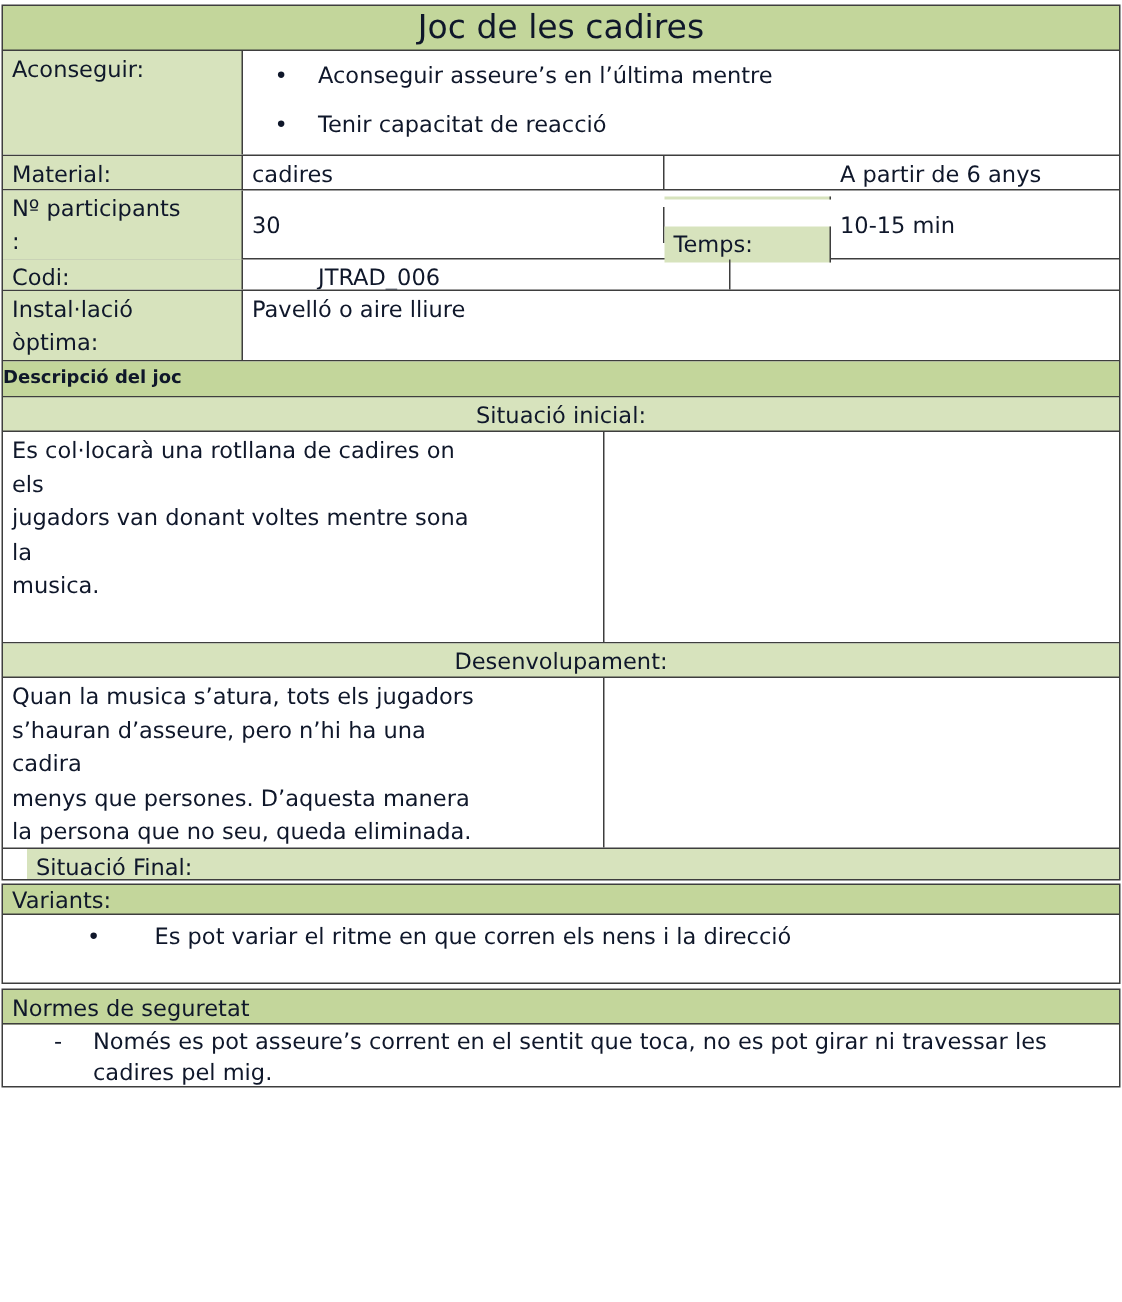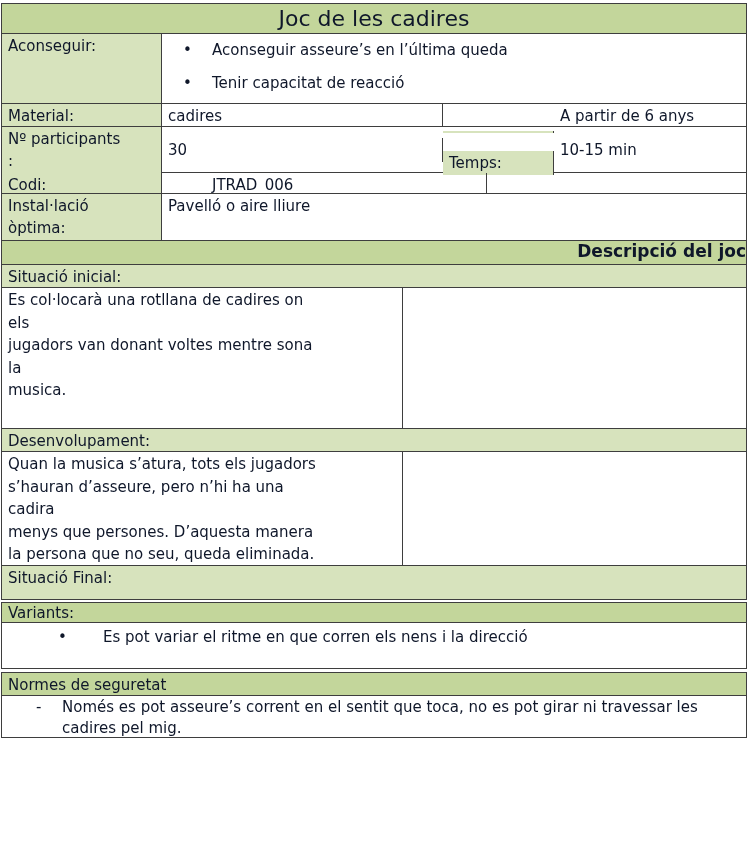--- a/index.html
+++ b/index.html
@@ -36,23 +36,23 @@
   .title-text {
     width: 100%; text-align: center;
     font-size: 22px; line-height: 28px; padding: 1px 0;
   }
   .r-objectius { height: 70px; }
   .r-material { height: 23px; }
   .r-participants { height: 46px; align-items: center; }
   .r-codi { height: 21px; gap: 44px; }
   .r-installacio { height: 47px; }
   .r-deschdr { height: 24px; }
-  .deschdr-text { width:100%; text-align:right; font-weight: bold; font-size: 17px; line-height: 21px; }
-  .r-sechdr { height: 23px; }
-  .r-sechdr3 { height: 33px; }
+  .deschdr-text { width:100%; text-align:left; font-weight: bold; font-size: 12px; line-height: 21px; }
+  .r-sechdr { height: 23px; justify-content: center; }
+  .r-sechdr3 { height: 20px; margin-left: 16px; }
   .r-secbody-1 { height: 141px; }
   .r-secbody-2 { height: 114px; }
   .r-secbody-3 { height: 74px; }
   .sec-left { width: 401px; border-right: 1px solid #3e3e3e; line-height: 22.5px; }
   .r-varhdr { height: 20px; }
   .varhdr-text { line-height: 18px; }
   .r-varbody { height: 45px; }
   .r-normhdr { height: 23px; }
   .r-normbody { height: 41px; }
 
@@ -77,21 +77,21 @@
     <div class="row r-title green-dark">
       <div class="title-text">Joc de les cadires</div>
     </div>
 
     <div class="row r-objectius">
       <div class="cell cell-b w-a green-light lh">Aconseguir:</div>
       <div class="w-rest">
         <div class="bullet-list">
           <div class="bullet-item">
             <span class="bullet-glyph">•</span>
-            <span>Aconseguir asseure’s en l’última queda</span>
+            <span>Aconseguir asseure’s en l’última mentre</span>
           </div>
           <div class="bullet-item">
             <span class="bullet-glyph">•</span>
             <span>Tenir capacitat de reacció</span>
           </div>
         </div>
       </div>
     </div>
 
     <div class="row r-material">

